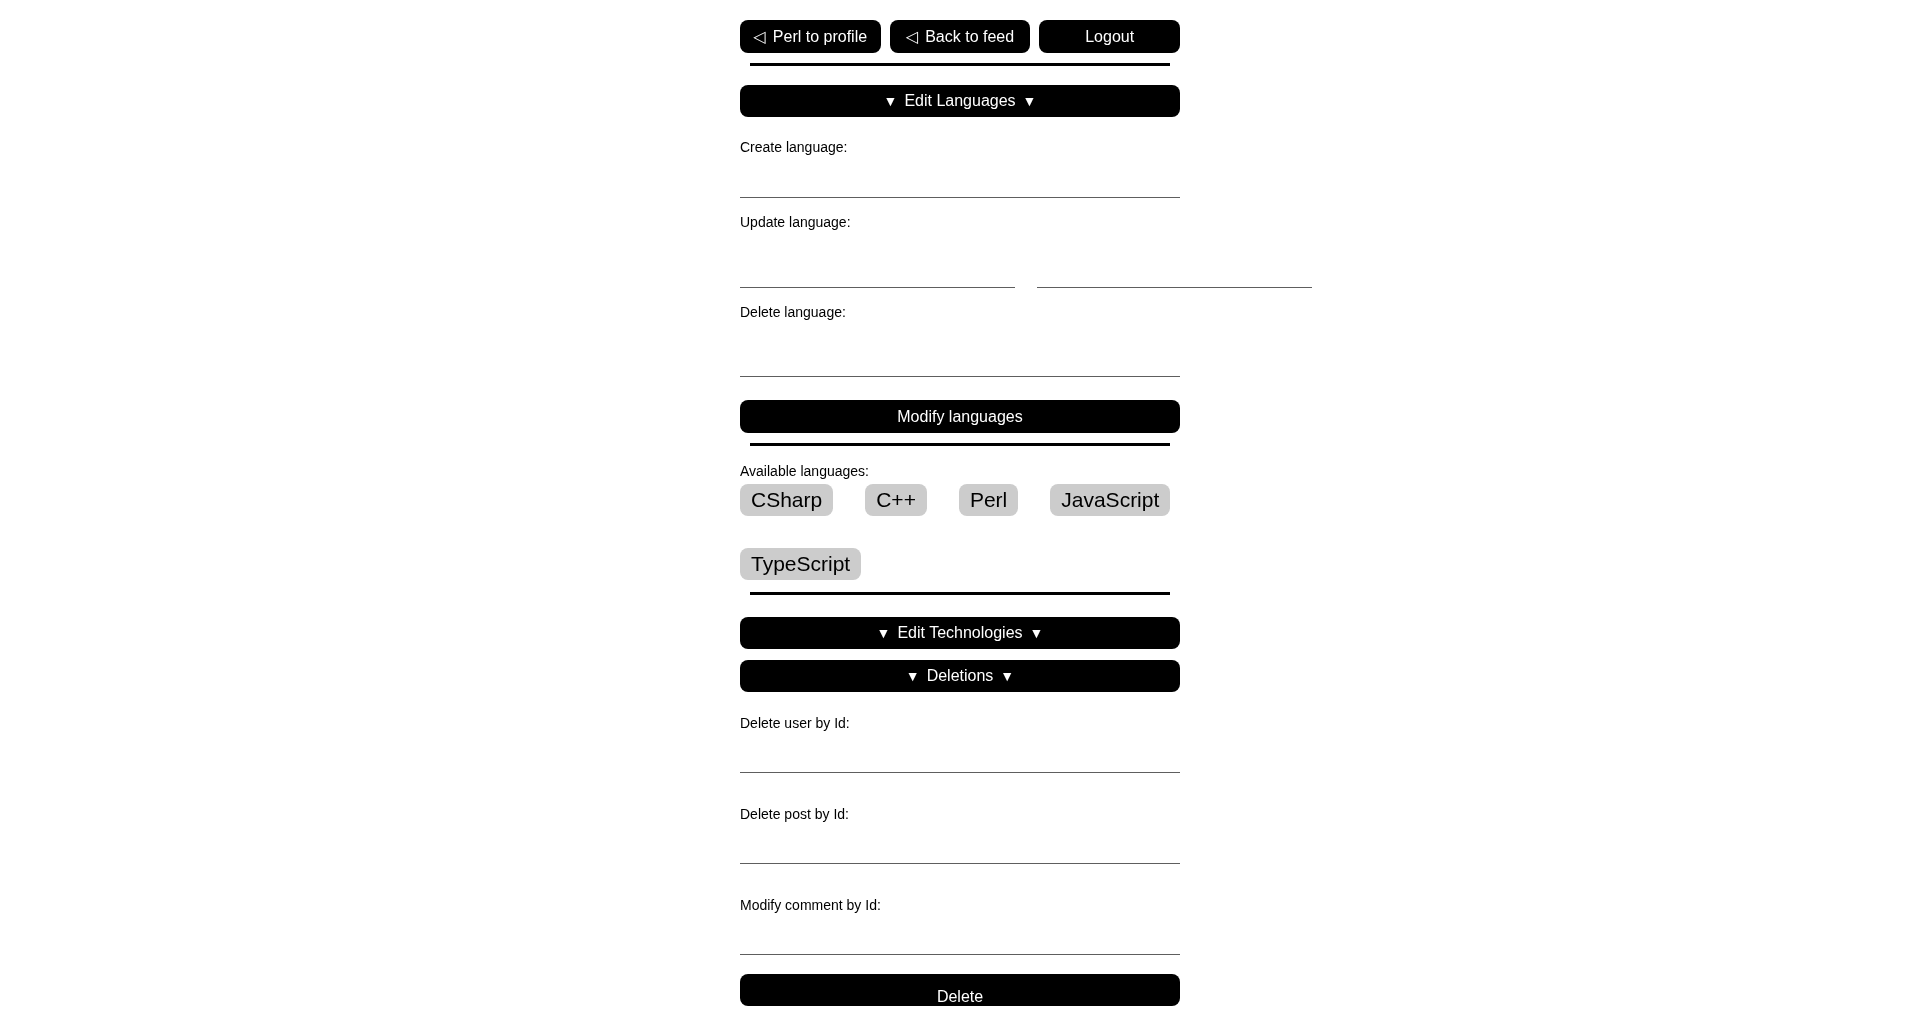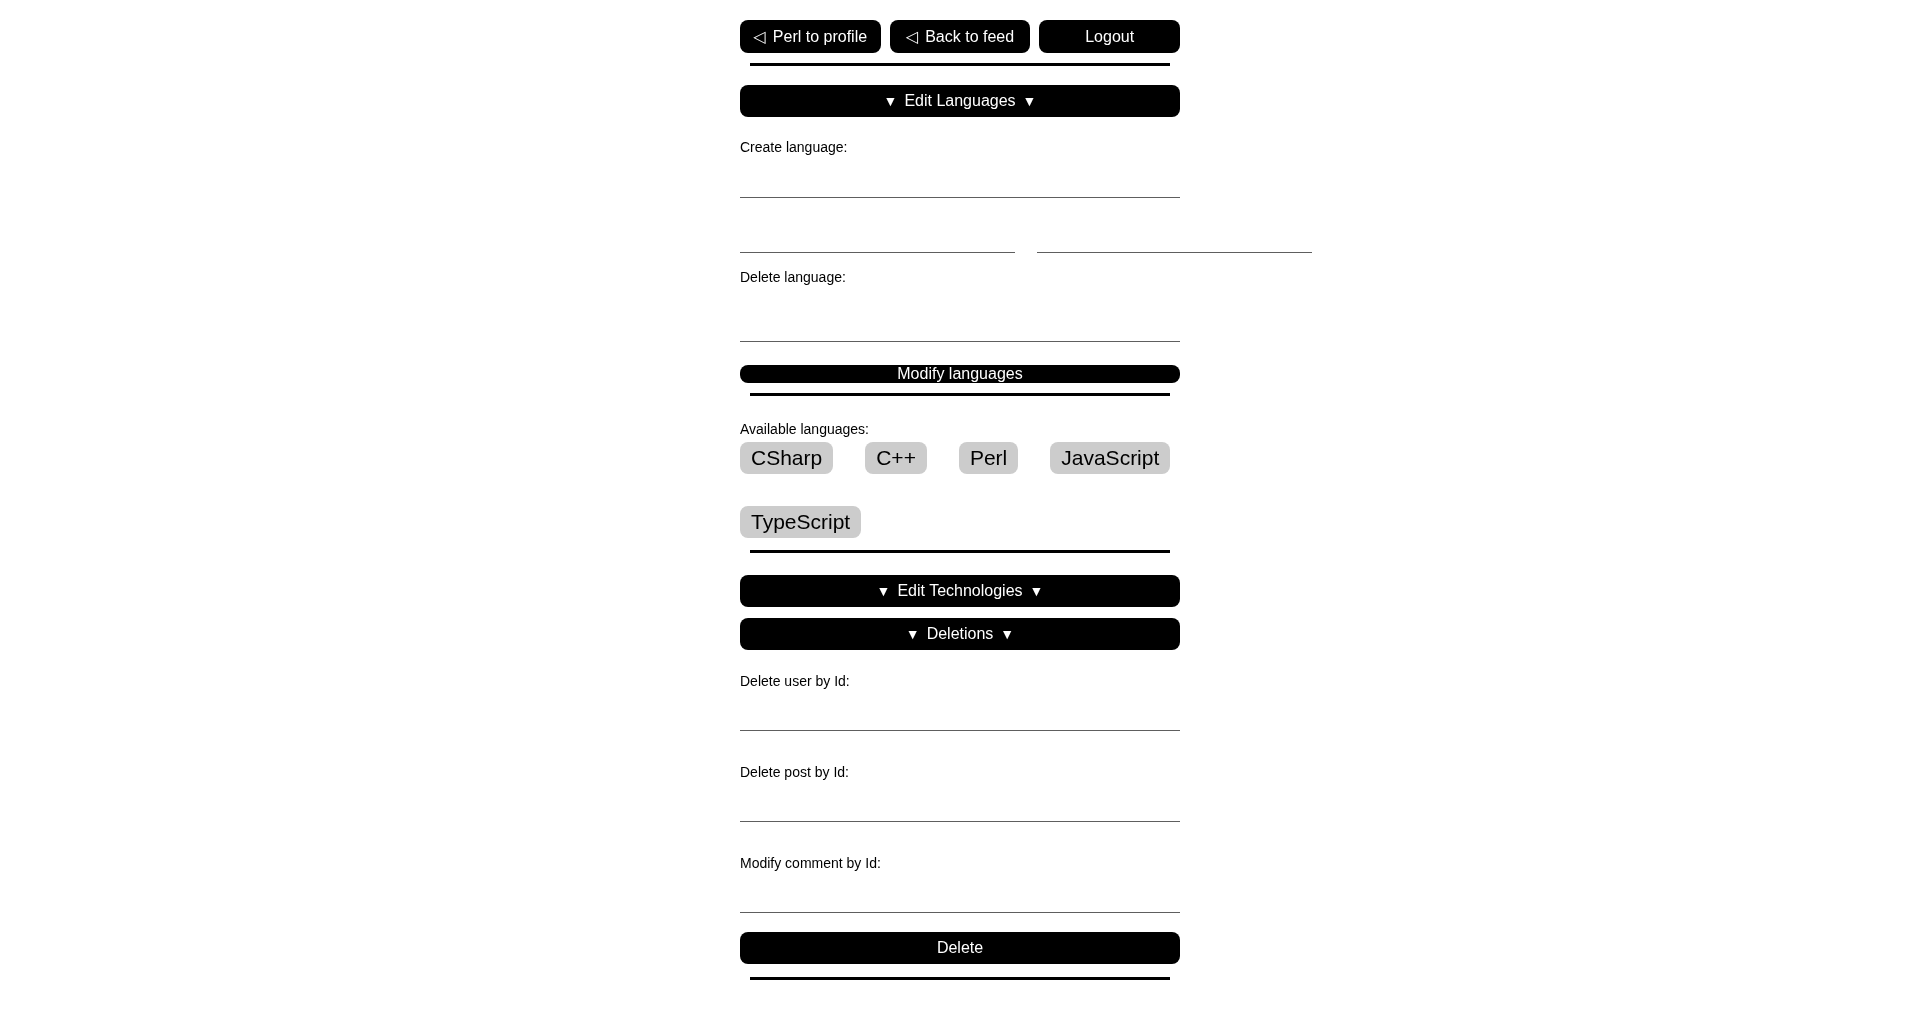--- a/index.html
+++ b/index.html
@@ -81,23 +81,23 @@
     border-radius: 0;
   }
   .update-row {
     display: flex;
     gap: 22px;
     margin-top: 15px;
   }
   .update-row input { flex: 1; width: auto; }
   input.underline.gap-top { margin-top: 14px; }
 
-  .modify-btn { margin-top: 23px; height: 18px; }
-
-  .available-label { margin-top: 23px; }
+  .modify-btn { margin-top: 23px; height: 33px; }
+
+  .available-label { margin-top: 15px; }
 
   .chips {
     display: flex;
     flex-wrap: wrap;
     column-gap: 9px;
     row-gap: 6px;
     margin-top: 2px;
     gap: 32px;
   }
   .chip {
@@ -112,21 +112,21 @@
   }
   hr.after-chips { margin-top: 12px; }
 
   .tech-toggle { margin-top: 22px; }
   .deletions-toggle { margin-top: 11px; }
 
   .deletions-label { margin-top: 31px; }
   .deletions-label.first { margin-top: 21px; }
   input.underline.del { height: 39px; }
 
-  .delete-btn { margin-top: 19px; }
+  .delete-btn { margin-top: 19px; align-items: flex-end; }
   hr.after-delete { margin-top: 13px; }
 </style>
 </head>
 <body>
 
 <div class="page">
   <div class="container">
 
     <div class="top-row">
       <button class="btn">
@@ -146,20 +146,21 @@
 
     <button class="btn toggle-btn">
       <span class="arrow">▼</span>
       <span>Edit Languages</span>
       <span class="arrow">▼</span>
     </button>
 
     <label class="field-label first">Create language:</label>
     <input class="underline" type="text" value="" style="">
 
+    <label class="field-label">Update language:</label>
     <div class="update-row">
       <input class="underline" type="text" value="" style="">
       <input class="underline" type="text" value="" style="">
     </div>
 
     <label class="field-label">Delete language:</label>
     <input class="underline gap-top" type="text" value="" style="">
 
     <button class="btn modify-btn">
       <span>Modify languages</span>

